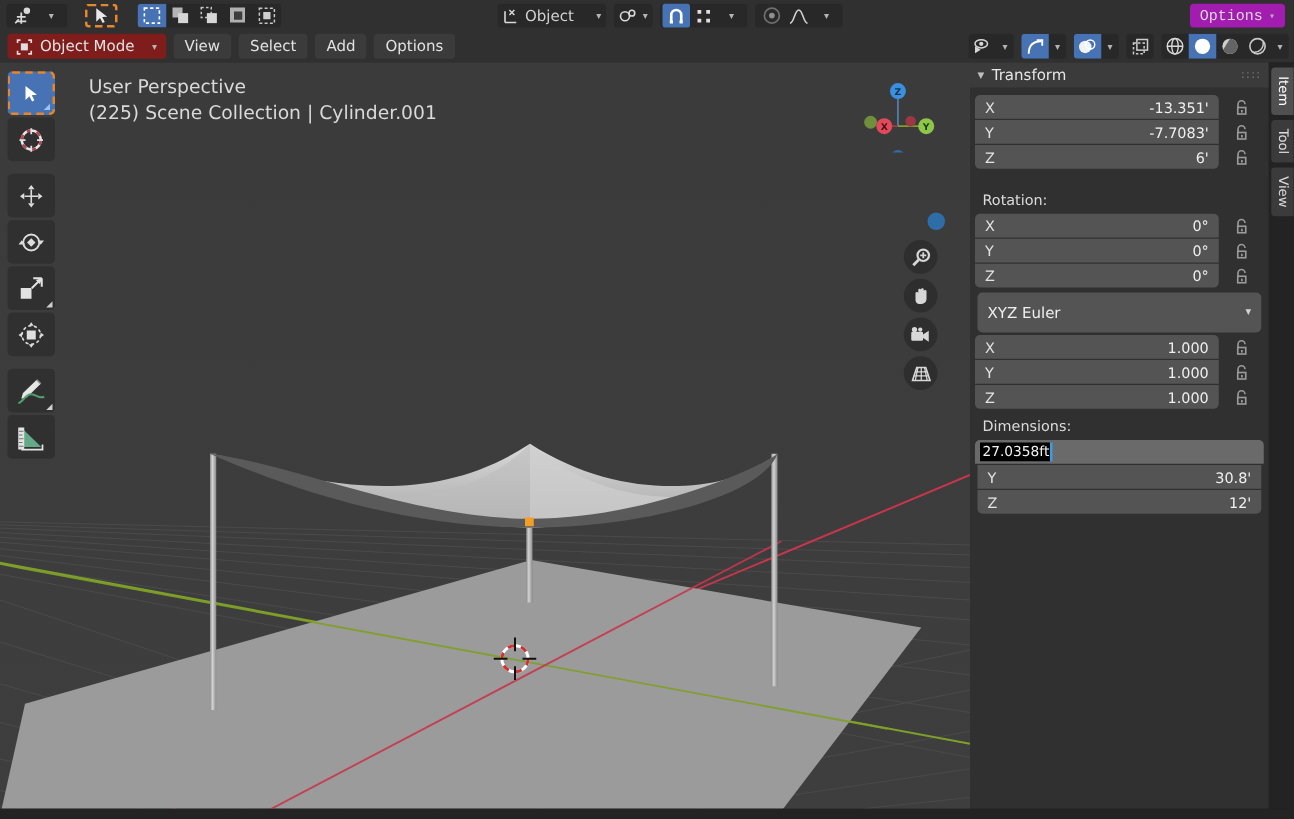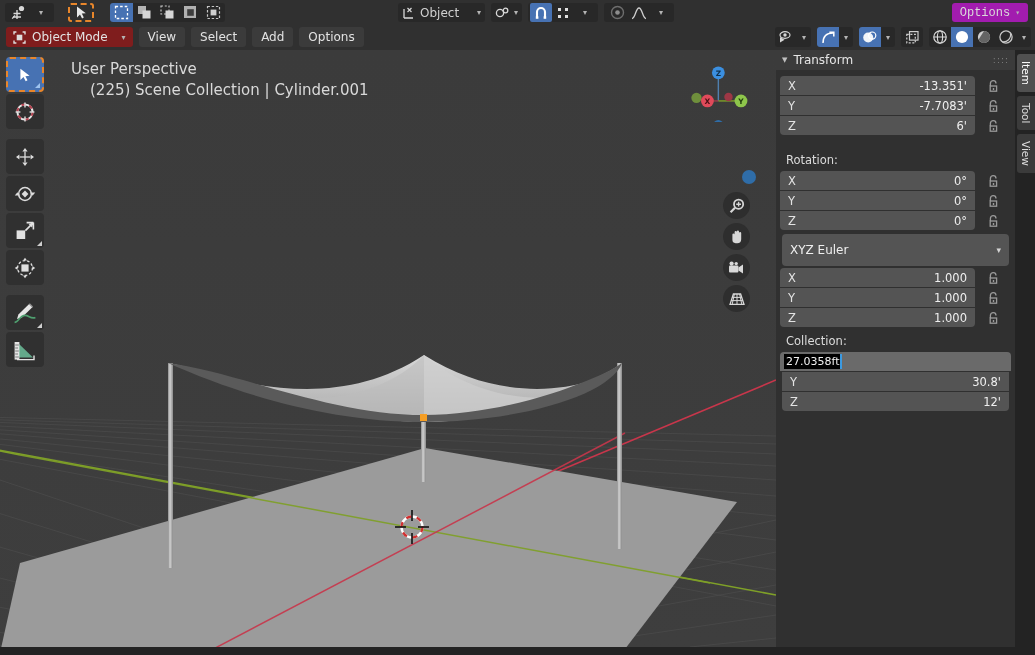--- a/index.html
+++ b/index.html
@@ -77,21 +77,21 @@
   }
   .hr-group > div.on { background:#4772b3; }
   .hr-group > div.chevcell { width:14px; }
 
   
   .viewport {
     position:absolute; left:0; top:50px; width:776px; height:597px;
     background:#3c3c3c; overflow:hidden;
   }
   .vp-text { position:absolute; left:71px; top:9px; line-height:20px; color:#d9d9d9; font-size:15px;}
-  .vp-text .l2 { margin-top:1px;margin-left:19px; }
+  .vp-text .l2 { margin-top:1px; }
 
   
   .toolcol {
     position:absolute; left:6px; top:7px; width:38px;
     display:flex; flex-direction:column; gap:2px;
   }
   .tool {
     width:38px; height:35px; background:#303030; border-radius:4px;
     display:flex; align-items:center; justify-content:center; position:relative;
   }
@@ -718,21 +718,21 @@
           <div class="lockcell">
             <svg width="13" height="14" viewBox="0 0 13 14">
               <path d="M3.4 7 L3.4 4.4 a2.8 2.8 0 0 1 5.6 0" fill="none" stroke="#9a9a9a" stroke-width="1.3"></path>
               <rect x="3.2" y="7" width="6.4" height="5.2" fill="none" stroke="#9a9a9a" stroke-width="1.3"></rect>
               <rect x="5.8" y="9" width="1.4" height="2" fill="#9a9a9a"></rect>
             </svg>
           </div>
         </div>
       </div>
 
-      <div class="sectlabel" style="padding-top:6px;">Collection:</div>
+      <div class="sectlabel" style="padding-top:6px;">Dimensions:</div>
       <div>
         <div class="fieldrow">
           <div class="fieldEdit" style="margin-right:0; width:100%;">
             <span class="selText">27.0358ft</span>
             <span class="caret"></span>
           </div>
         </div>
         <div class="fieldrow">
           <div class="field" style="margin:0 2px;">
             <span class="fname">Y</span>

